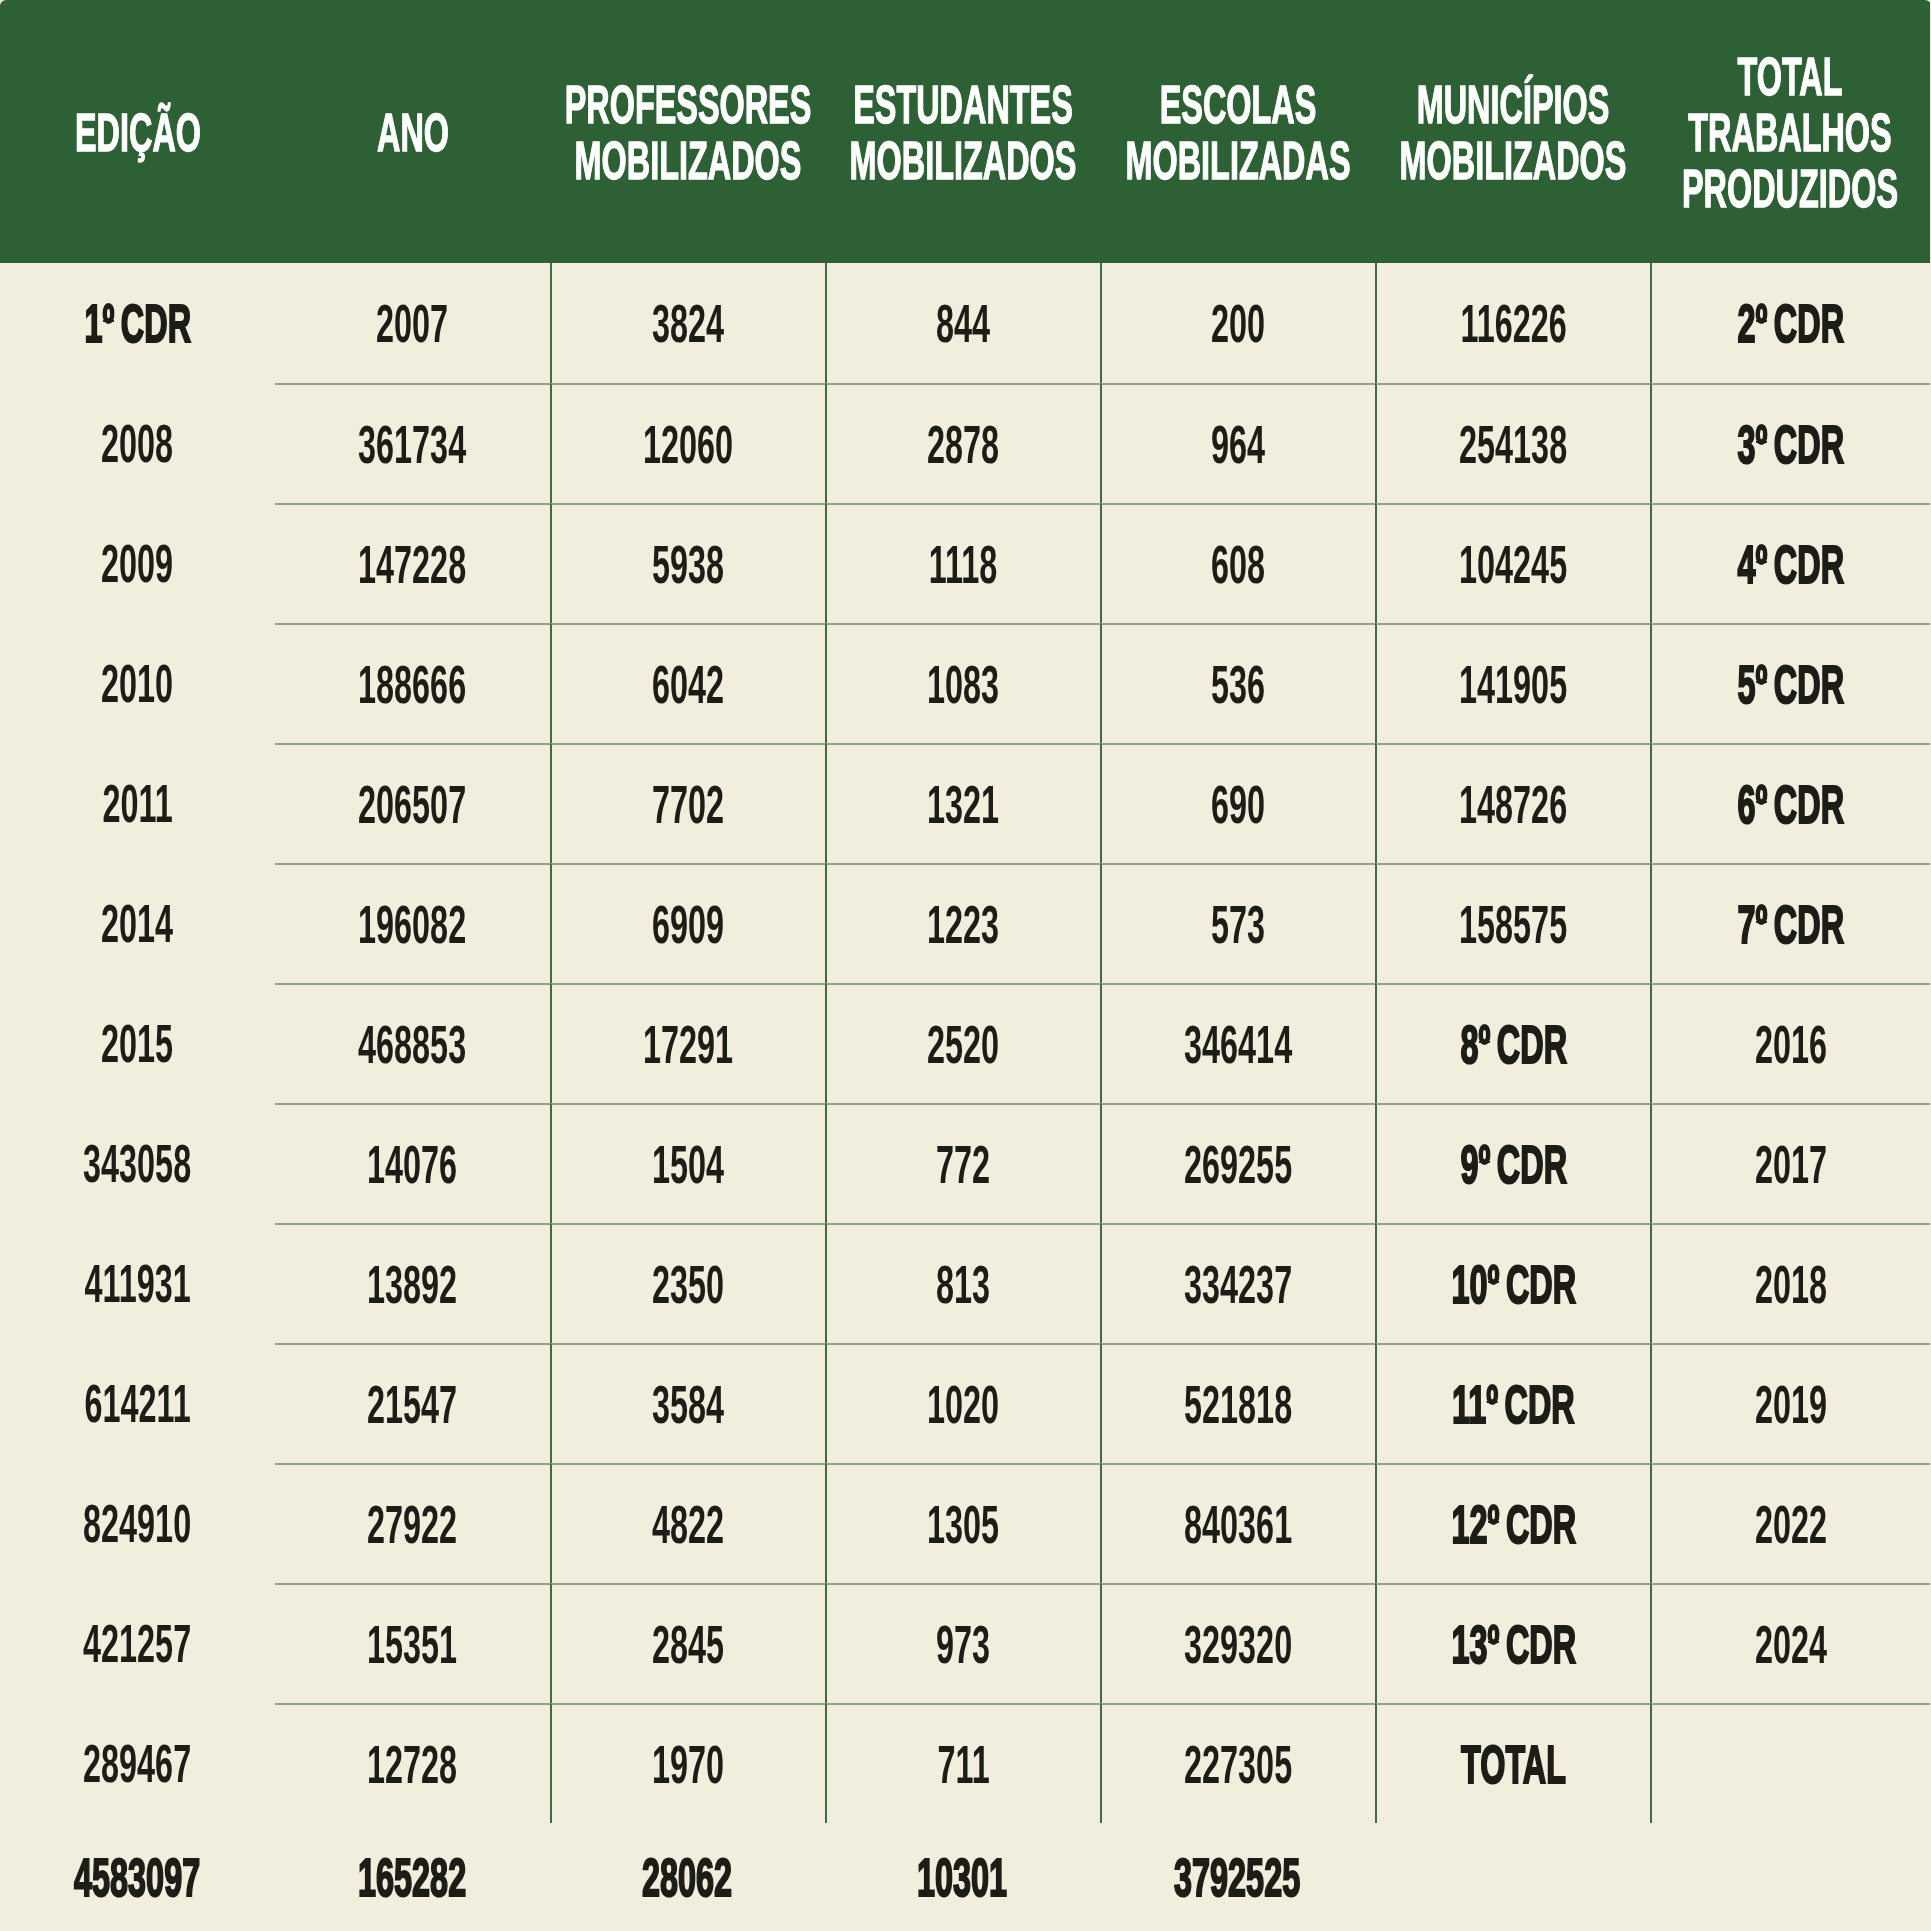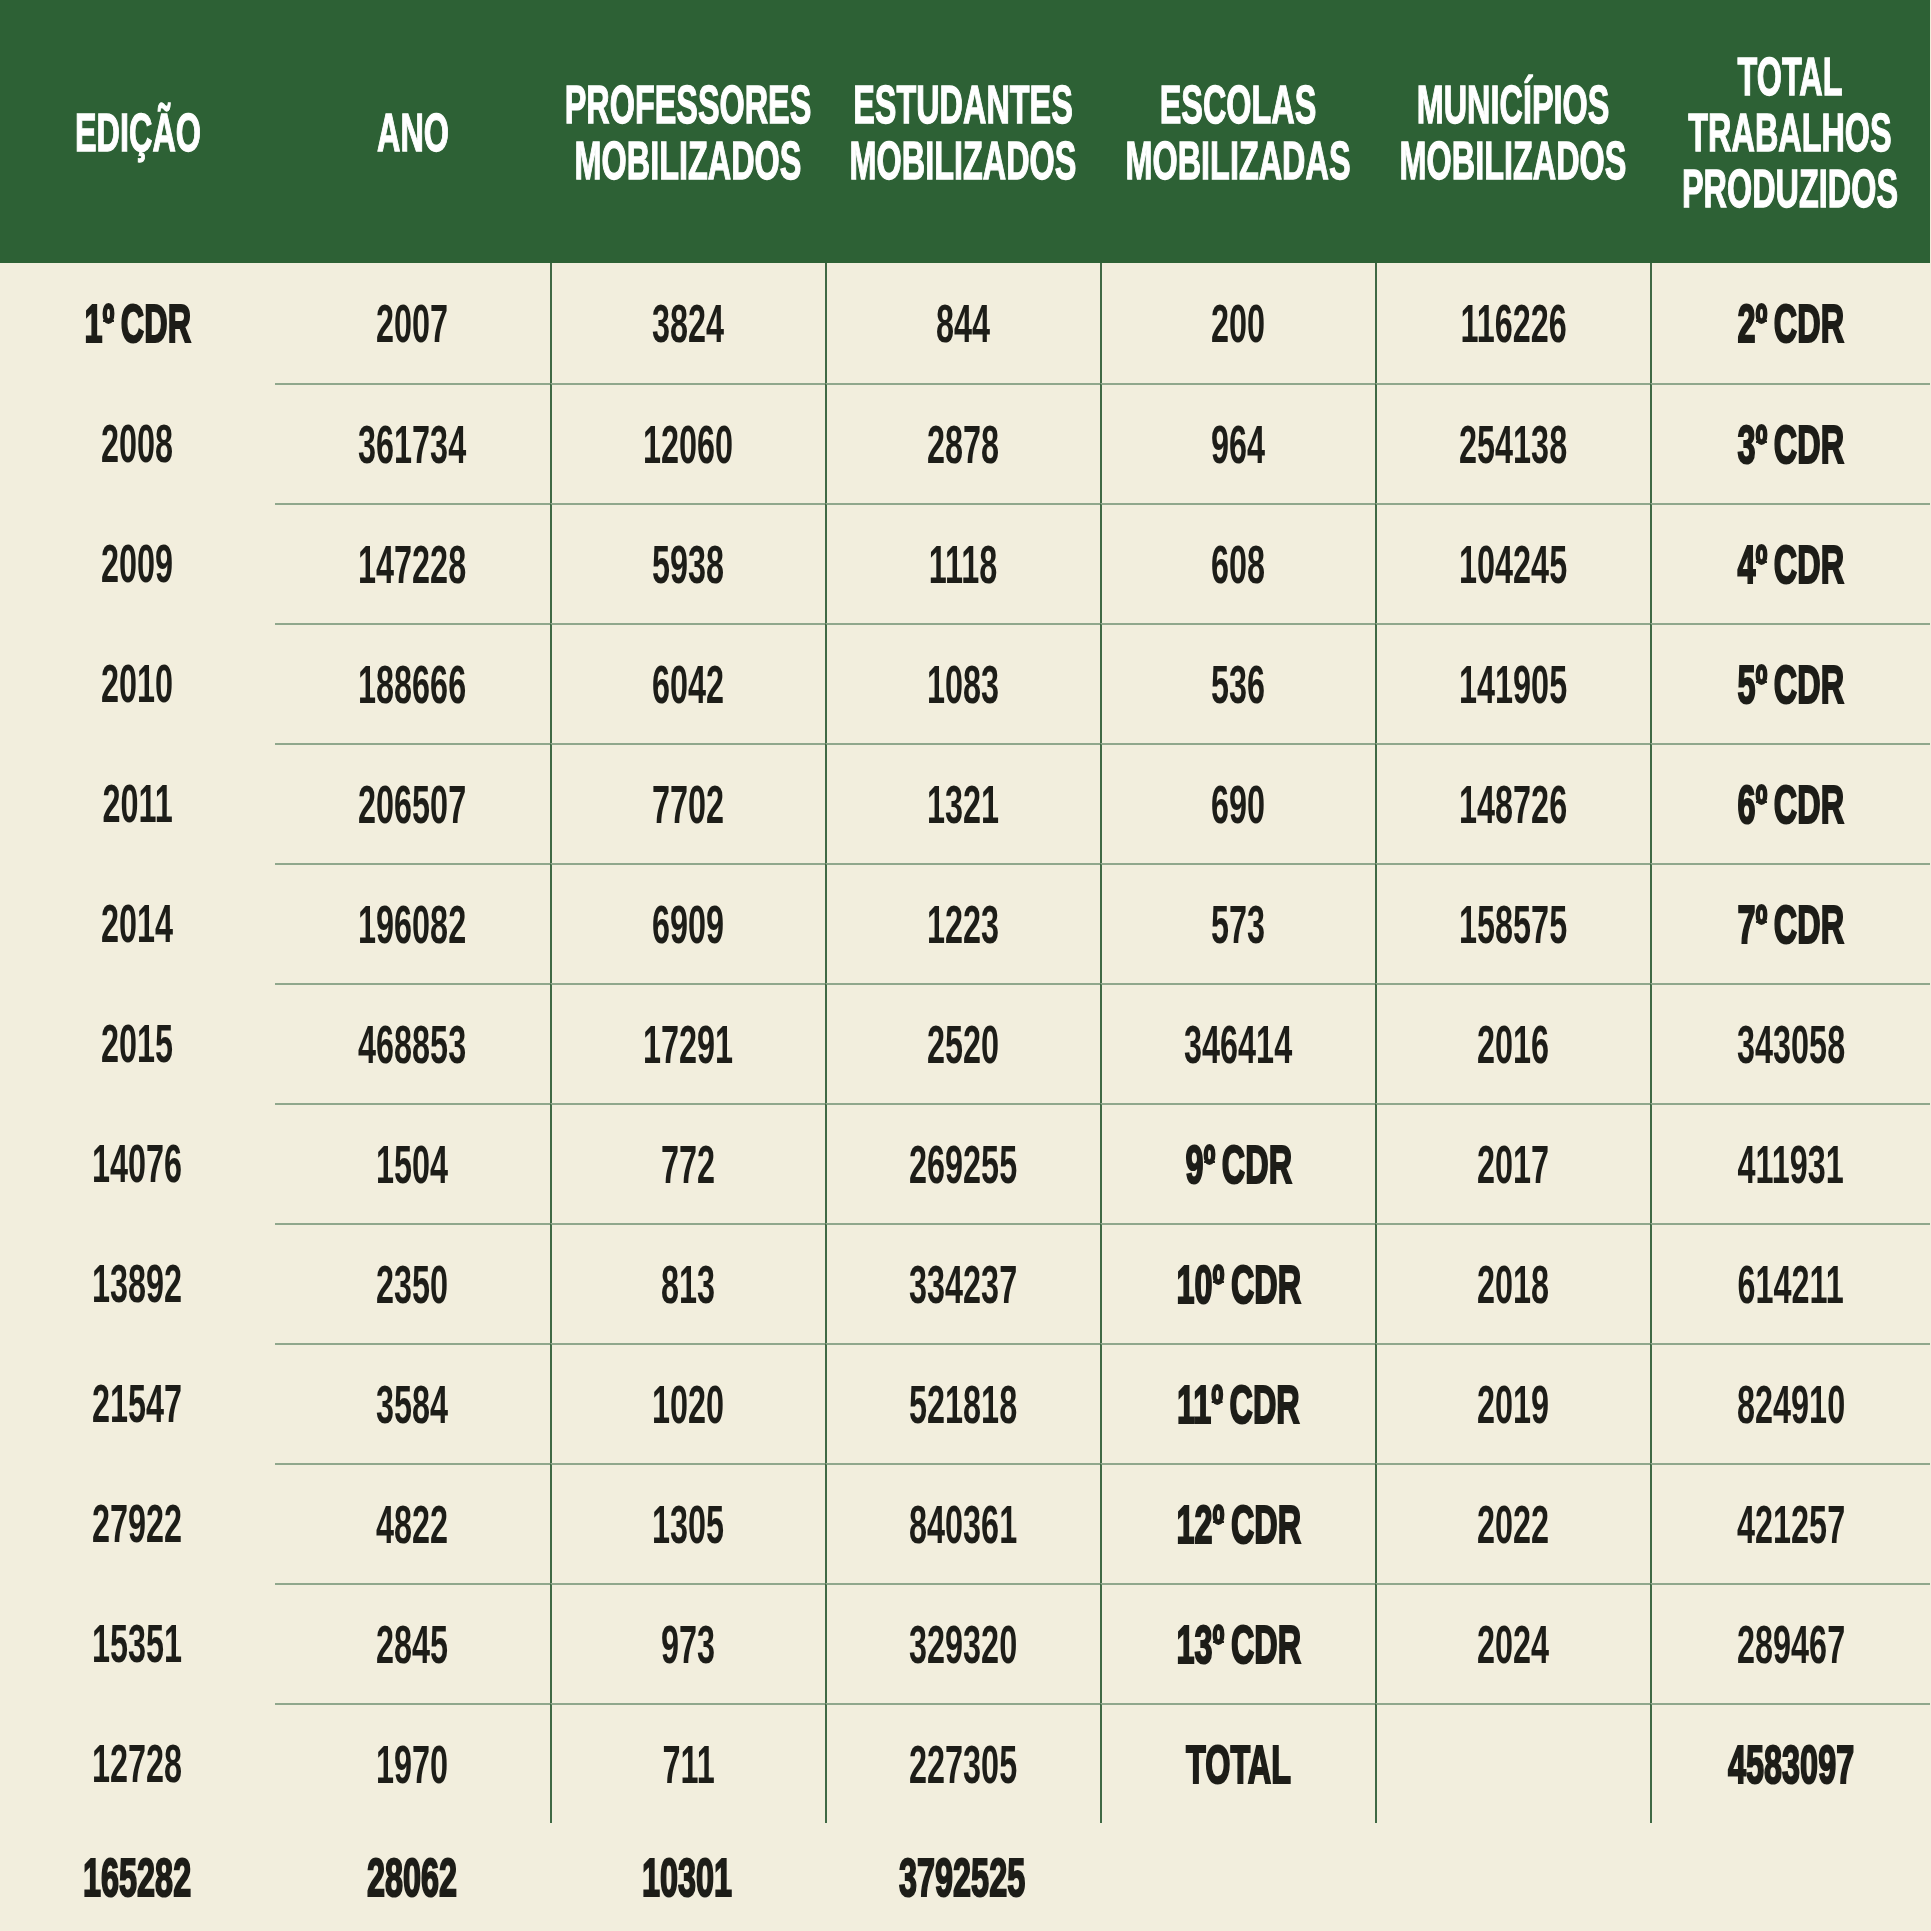--- a/index.html
+++ b/index.html
@@ -6,20 +6,21 @@
   body {
     width: 1931px; height: 1931px;
     font-family: "Liberation Sans", sans-serif;
     background: #f2eedd;
   }
   .wrap {
     position: relative;
     width: 1931px; height: 1931px;
     background: #f2eedd;
     overflow: hidden;
+    border-radius: 6px;
   }
   .grid {
     display: grid;
     width: 100%; height: 100%;
     grid-template-columns: 275px 275px 275px 275px 275px 275px 280px;
     grid-template-rows: 263px repeat(13, 120px) minmax(0, 1fr);
   }
   .c {
     display: flex;
     align-items: center;
@@ -240,20 +241,23 @@
         <span class="t">17291</span>
       </div>
     <div class="c">
         <span class="t">2520</span>
       </div>
     <div class="c">
         <span class="t">346414</span>
       </div>
 
     <div class="c">
+        <span class="t strong"><span>8</span><span class="ord">º</span><span class="suf">CDR</span></span>
+      </div>
+    <div class="c">
         <span class="t">2016</span>
       </div>
     <div class="c">
         <span class="t">343058</span>
       </div>
     <div class="c">
         <span class="t">14076</span>
       </div>
     <div class="c">
         <span class="t">1504</span>

